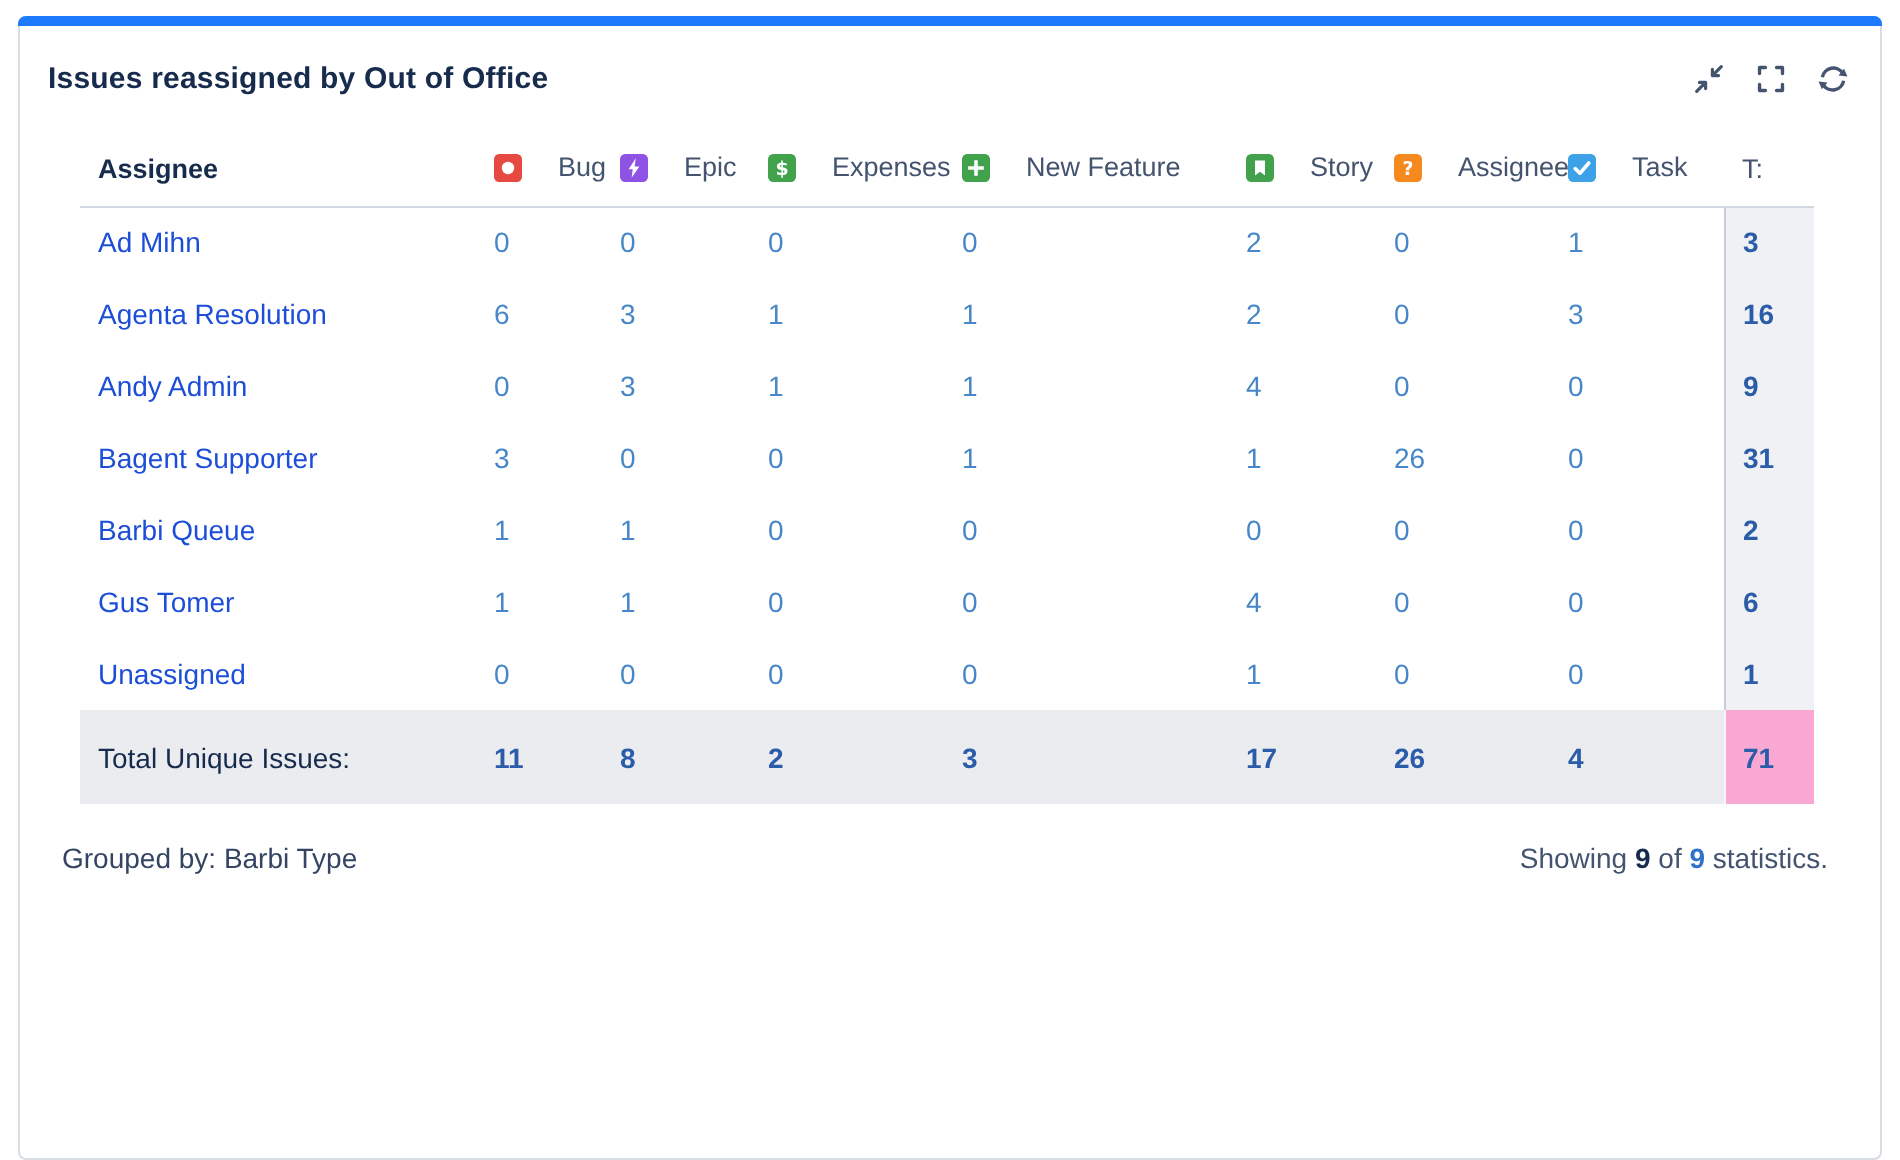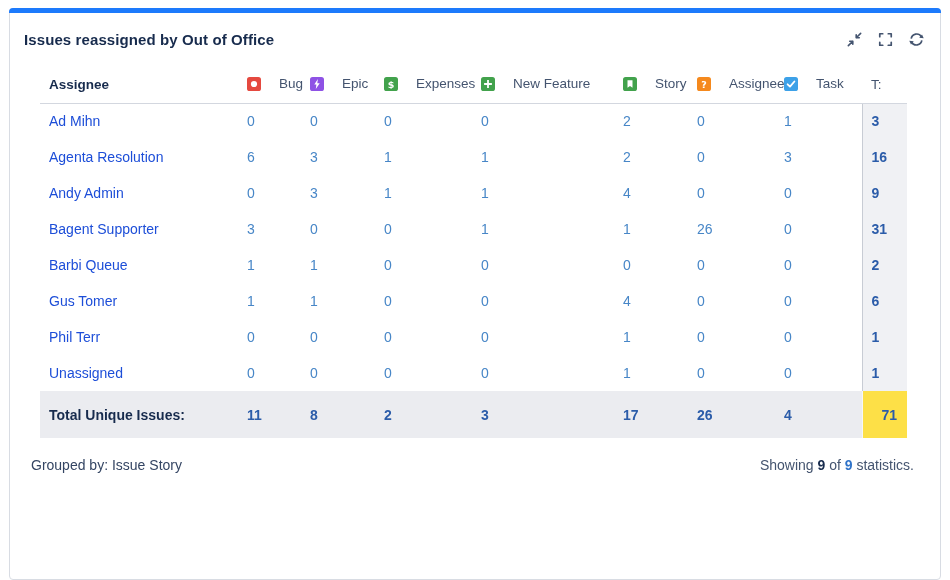--- a/index.html
+++ b/index.html
@@ -49,21 +49,21 @@
   .num-link { color: #4786c7; text-decoration: none; cursor: pointer; }
   td.t-col {
     background: #f0f1f4; border-left: 1px solid #c8ccd4;
     padding-left: 9px; font-weight: bold;
   }
   td.t-col .num-link { color: #2b5ca9; font-weight: bold; }
 
   tr.total-row td { background: #ebecf0; height: 47px; font-weight: bold; }
   tr.total-row td.assignee { color: #172b4d; }
   tr.total-row td .num-link { color: #2b5ca9; font-weight: bold; }
-  tr.total-row td.t-col { background: #fde047; border-left-color: #f6f7f9; text-align: center; }
+  tr.total-row td.t-col { background: #f9a8d4; border-left-color: #f6f7f9; }
 
   .card-footer {
     display: flex; justify-content: space-between; align-items: baseline;
     margin: 19px 26px 0 21px; font-size: 14px; color: #344563;
   }
   .showing { color: #44546f; }
   .showing .count-strong { color: #172b4d; font-weight: bold; }
   .showing .count-link { color: #2f73c9; font-weight: bold; text-decoration: none; cursor: pointer; }
 
   .refresh-row {
@@ -252,58 +252,47 @@
             <td class="count"><span class="num-link">1</span></td>
             <td class="count"><span class="num-link">1</span></td>
             <td class="count"><span class="num-link">0</span></td>
             <td class="count"><span class="num-link">0</span></td>
             <td class="count"><span class="num-link">4</span></td>
             <td class="count"><span class="num-link">0</span></td>
             <td class="count"><span class="num-link">0</span></td>
             <td class="t-col"><span class="num-link">6</span></td>
           </tr>
           <tr>
-            <td class="assignee">Phil Terr</td>
+            <td class="assignee">Unassigned</td>
             <td class="count"><span class="num-link">0</span></td>
             <td class="count"><span class="num-link">0</span></td>
             <td class="count"><span class="num-link">0</span></td>
             <td class="count"><span class="num-link">0</span></td>
             <td class="count"><span class="num-link">1</span></td>
             <td class="count"><span class="num-link">0</span></td>
             <td class="count"><span class="num-link">0</span></td>
             <td class="t-col"><span class="num-link">1</span></td>
           </tr>
-          <tr>
-            <td class="assignee">Unassigned</td>
-            <td class="count"><span class="num-link">0</span></td>
-            <td class="count"><span class="num-link">0</span></td>
-            <td class="count"><span class="num-link">0</span></td>
-            <td class="count"><span class="num-link">0</span></td>
-            <td class="count"><span class="num-link">1</span></td>
-            <td class="count"><span class="num-link">0</span></td>
-            <td class="count"><span class="num-link">0</span></td>
-            <td class="t-col"><span class="num-link">1</span></td>
-          </tr>
           <tr class="total-row">
-            <td class="assignee" style="font-weight: bold;">Total Unique Issues:</td>
+            <td class="assignee" style="font-weight: normal;">Total Unique Issues:</td>
             <td class="count"><span class="num-link">11</span></td>
             <td class="count"><span class="num-link">8</span></td>
             <td class="count"><span class="num-link">2</span></td>
             <td class="count"><span class="num-link">3</span></td>
             <td class="count"><span class="num-link">17</span></td>
             <td class="count"><span class="num-link">26</span></td>
             <td class="count"><span class="num-link">4</span></td>
             <td class="t-col"><span class="num-link">71</span></td>
           </tr>
         </tbody>
     </table>
   </div>
 
   <div class="card-footer">
-    <span class="grouped">Grouped by: Issue Story</span>
+    <span class="grouped">Grouped by: Barbi Type</span>
     <span class="showing">
       <span>Showing</span>
       <span class="count-strong">9</span>
       <span>of</span>
       <a class="count-link">9</a>
       <span>statistics.</span>
     </span>
   </div>
 
 </div>

